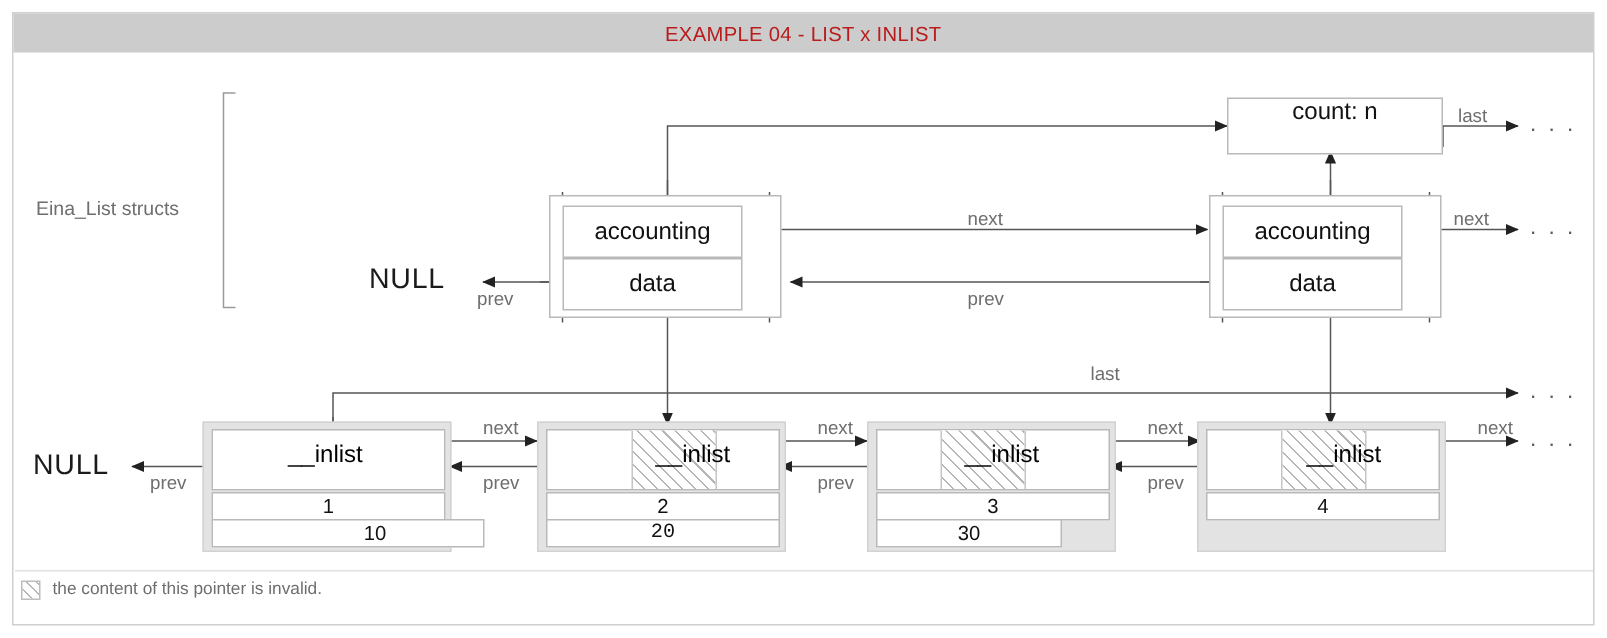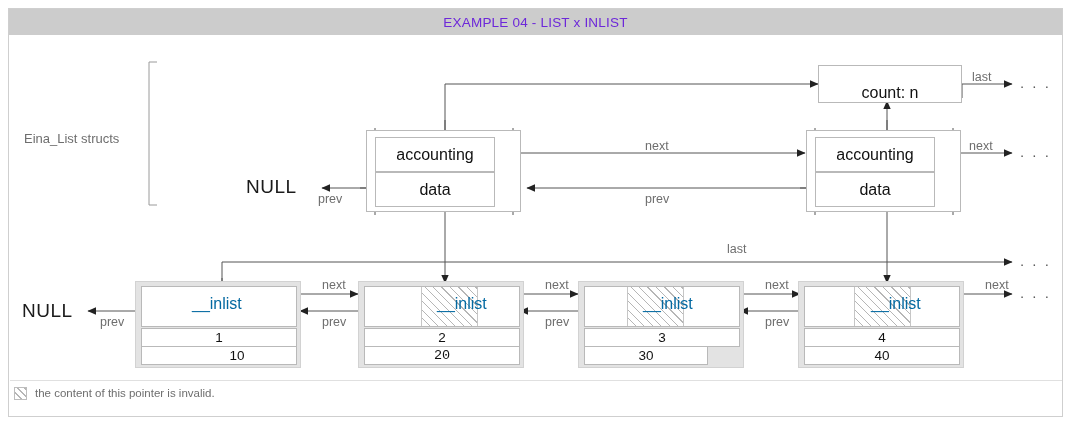--- a/index.html
+++ b/index.html
@@ -3,47 +3,47 @@
 <meta charset="utf-8">
 <style>
   html,body{margin:0;padding:0;background:#fff;}
   body{font-family:"Liberation Sans",sans-serif;}
   #page{position:relative;width:1071px;height:425px;background:#ffffff;overflow:hidden;}
 
   
   .frame{position:absolute;left:8px;top:8px;width:1055px;height:409px;border:1px solid #cfcfcf;box-sizing:border-box;background:#fff;}
   .titlebar{position:absolute;left:9px;top:9px;width:1053px;height:26px;background:#cccccc;
             display:flex;align-items:center;justify-content:center;box-sizing:border-box;}
-  .titlebar span{font-size:13.5px;color:#6d28d9;letter-spacing:.2px;}
+  .titlebar span{font-size:13.5px;color:#b91c1c;letter-spacing:.2px;}
 
   
   #wires{position:absolute;left:0;top:0;width:1071px;height:425px;pointer-events:none;}
 
   
   .lbl{position:absolute;font-size:12.5px;color:#6e6e6e;white-space:nowrap;}
   .lbl-dark{position:absolute;color:#1b1b1b;white-space:nowrap;}
   .null{font-size:19px;color:#1b1b1b;letter-spacing:.5px;}
   .dots{position:absolute;font-size:15px;color:#5a5a5a;letter-spacing:2px;}
   .eina{position:absolute;font-size:13px;color:#6e6e6e;white-space:nowrap;}
 
   
   .struct{position:absolute;box-sizing:border-box;border:1px solid #b9b9b9;background:#fff;}
   .struct .cell{box-sizing:border-box;border:1px solid #b9b9b9;background:#fff;position:absolute;
                 display:flex;align-items:center;justify-content:center;font-size:16px;color:#111;}
 
   
   .countbox{position:absolute;box-sizing:border-box;border:1px solid #b9b9b9;background:#fff;
-            display:flex;align-items:flex-end;justify-content:center;font-size:16px;color:#111;}
+            display:flex;align-items:flex-start;justify-content:center;font-size:16px;color:#111;}
 
   
   .node{position:absolute;box-sizing:border-box;background:#e3e3e3;border:1px solid #d2d2d2;}
   .node .inner{position:absolute;box-sizing:border-box;border:1px solid #b9b9b9;background:#fff;}
   .node .row{position:absolute;box-sizing:border-box;border:1px solid #b9b9b9;background:#fff;
              display:flex;align-items:center;justify-content:center;font-size:13.5px;color:#111;}
-  .node .ptrtxt{position:absolute;font-size:16px;color:#0369a1;white-space:nowrap;}
+  .node .ptrtxt{position:absolute;font-size:16px;color:#000000;white-space:nowrap;}
 
   .hatch{position:absolute;
      background-image:repeating-linear-gradient(45deg,#ffffff 0 4px,#ffffff 4px 5px,#b6b6b6 5px 6px);
      background-color:#fff;border-left:1px solid #c6c6c6;border-right:1px solid #c6c6c6;}
 
   
   .legend{position:absolute;left:10px;top:380px;width:1052px;height:25px;
           border-top:1px solid #e0e0e0;box-sizing:border-box;display:flex;align-items:center;}
   .legend .sw{width:13px;height:13px;margin-left:4px;box-sizing:border-box;border:1px solid #bdbdbd;
      background-image:repeating-linear-gradient(45deg,#ffffff 0 3px,#ffffff 3px 4px,#b6b6b6 4px 5px);}
@@ -166,21 +166,21 @@
 
   <div class="struct" style="left:806px;top:130px;width:155px;height:82px;">
     <div class="cell" style="left:8px;top:6px;width:120px;height:35px;">accounting</div>
     <div class="cell" style="left:8px;top:41px;width:120px;height:35px;">data</div>
   </div>
 
   <div class="node" style="left:135px;top:281px;width:166px;height:87px;">
     <div class="inner" style="left:5px;top:4px;width:156px;height:41px;"></div>
     <div class="ptrtxt" style="left:56px;top:13px;">__inlist</div>
     <div class="row" style="left:5px;top:46px;width:156px;height:19px;">1</div>
-    <div class="row" style="left:5px;top:64px;width:156px;height:19px;padding-left:36px;">10</div>
+    <div class="row" style="left:5px;top:64px;width:182px;height:19px;padding-left:36px;">10</div>
   </div>
 
   <div class="node" style="left:358px;top:281px;width:166px;height:87px;">
     <div class="inner" style="left:5px;top:4px;width:156px;height:41px;"></div>
     <div class="hatch" style="left:62px;top:5px;width:55px;height:39px;"></div>
     <div class="ptrtxt" style="left:78px;top:13px;">__inlist</div>
     <div class="row" style="left:5px;top:46px;width:156px;height:19px;">2</div>
     <div class="row" style="left:5px;top:64px;width:156px;height:19px;font-family:Liberation Mono, monospace;">20</div>
   </div>
 
@@ -190,21 +190,20 @@
     <div class="ptrtxt" style="left:64px;top:13px;">__inlist</div>
     <div class="row" style="left:5px;top:46px;width:156px;height:19px;">3</div>
     <div class="row" style="left:5px;top:64px;width:124px;height:19px;">30</div>
   </div>
 
   <div class="node" style="left:798px;top:281px;width:166px;height:87px;">
     <div class="inner" style="left:5px;top:4px;width:156px;height:41px;"></div>
     <div class="hatch" style="left:55px;top:5px;width:55px;height:39px;"></div>
     <div class="ptrtxt" style="left:72px;top:13px;">__inlist</div>
     <div class="row" style="left:5px;top:46px;width:156px;height:19px;">4</div>
-    <div class="row" style="left:5px;top:64px;width:156px;height:19px;">40</div>
   </div>
 
   <div class="legend">
     <div class="sw"></div>
     <div class="txt">the content of this pointer is invalid.</div>
   </div>
 
 </div>
 
 </body></html>

